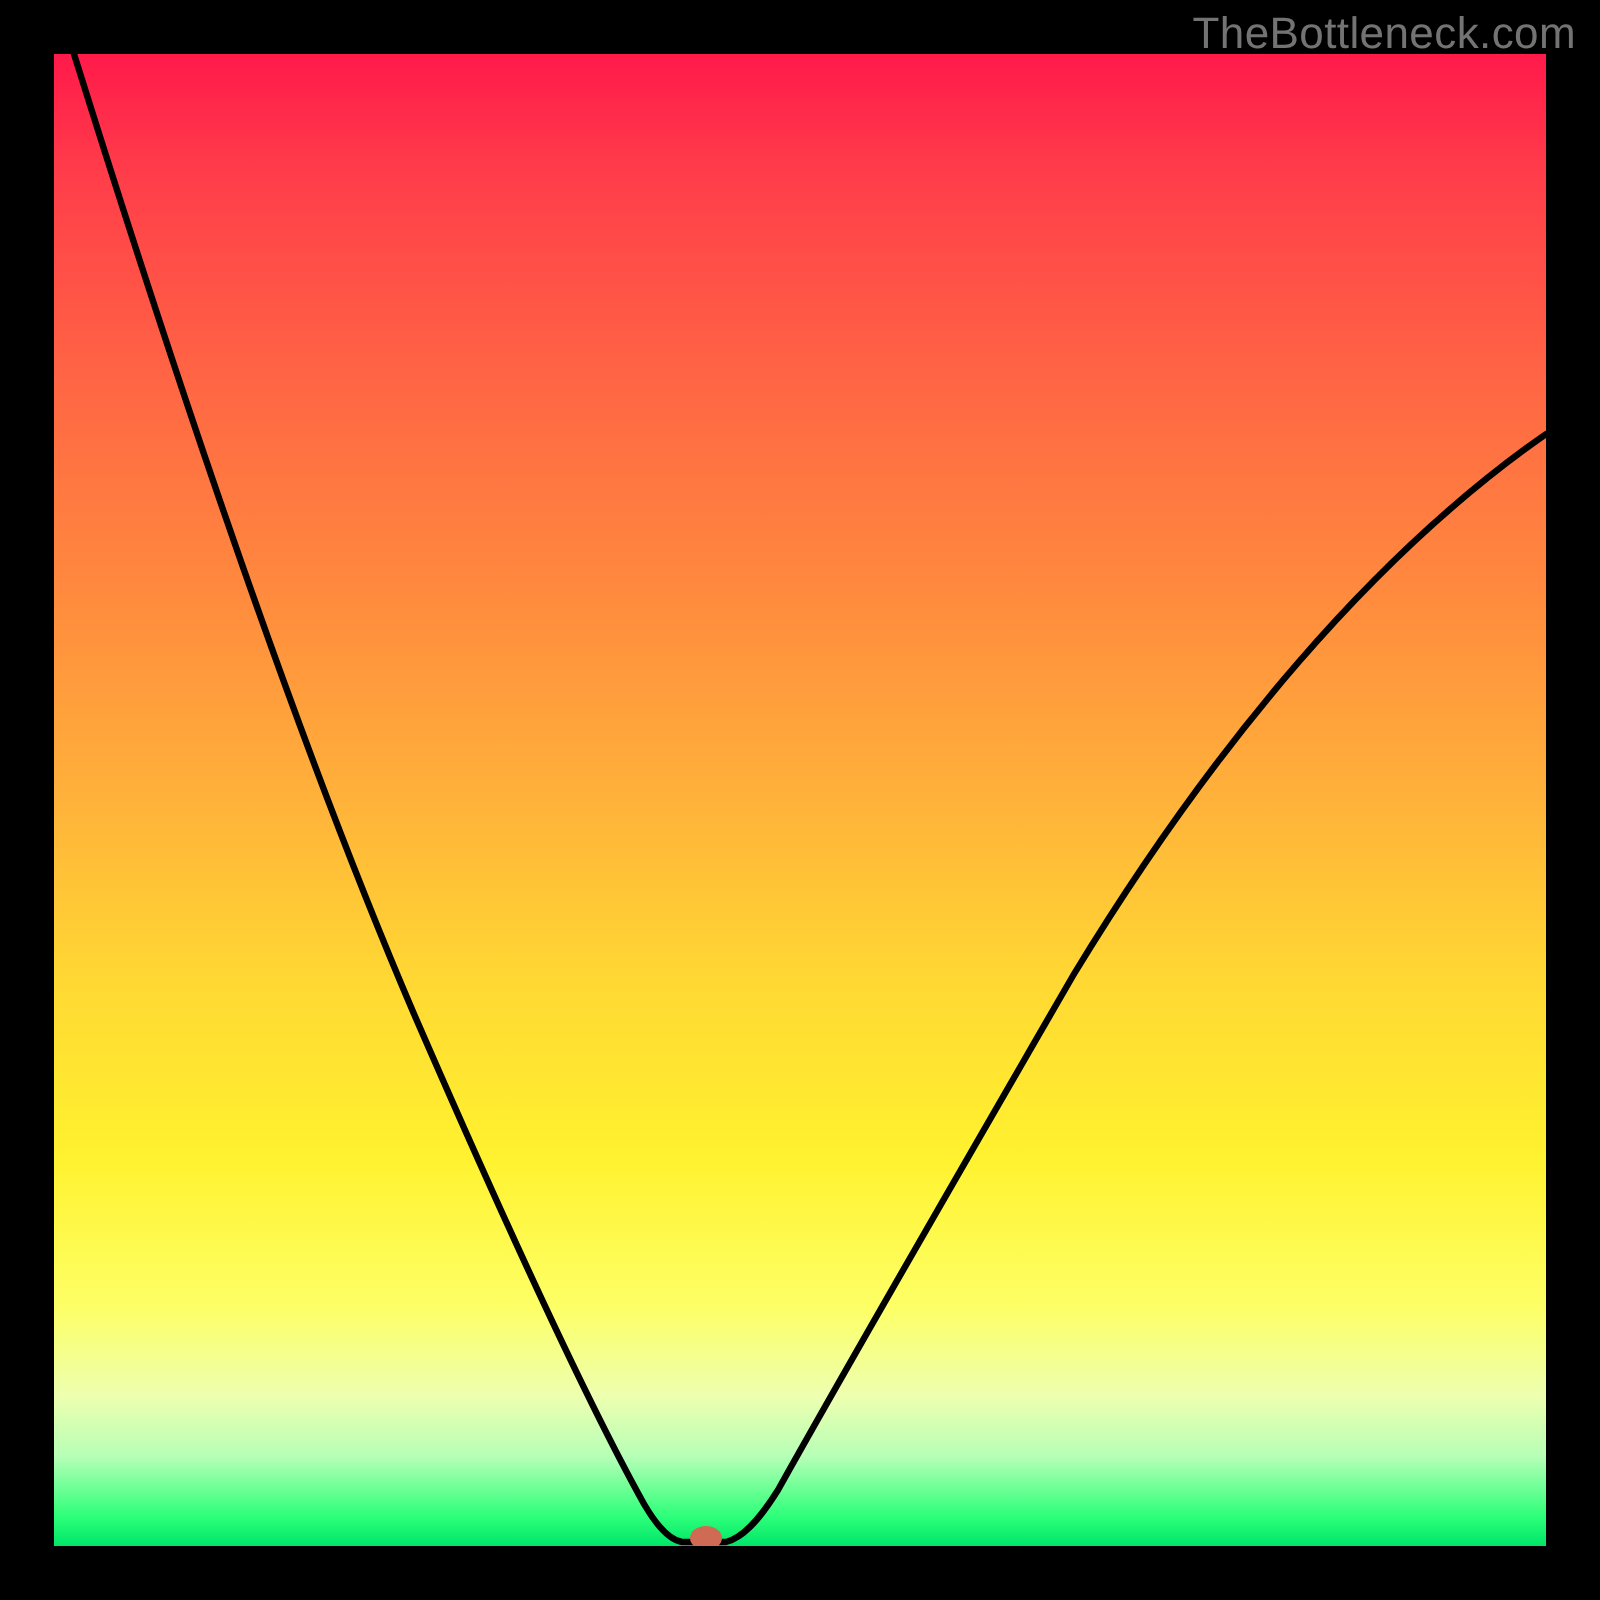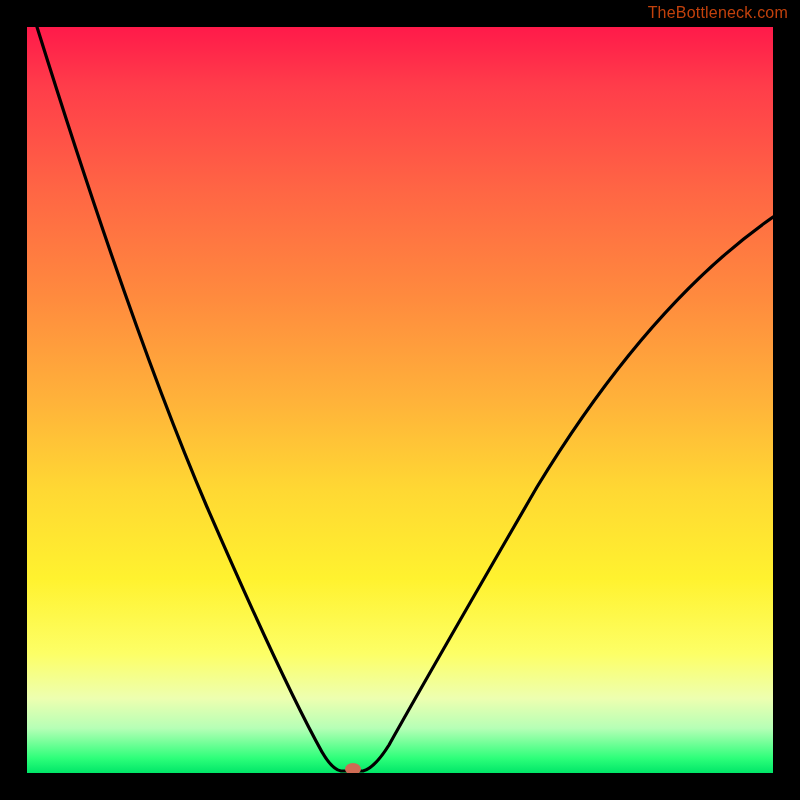--- a/index.html
+++ b/index.html
@@ -38,22 +38,22 @@
       #edffb0 90%,
       #b6ffb6 94%,
       #2eff7a 98%,
       #00e668 100%
     );
   }
   .watermark {
     position: absolute;
     top: 4px;
     right: 12px;
-    color: #c2410c;
-    font-size: 16px;
+    color: #737373;
+    font-size: 22px;
     font-weight: 500;
     letter-spacing: 0.2px;
     user-select: none;
   }
   svg.curve {
     position: absolute;
     left: 0;
     top: 0;
     width: 746px;
     height: 746px;

